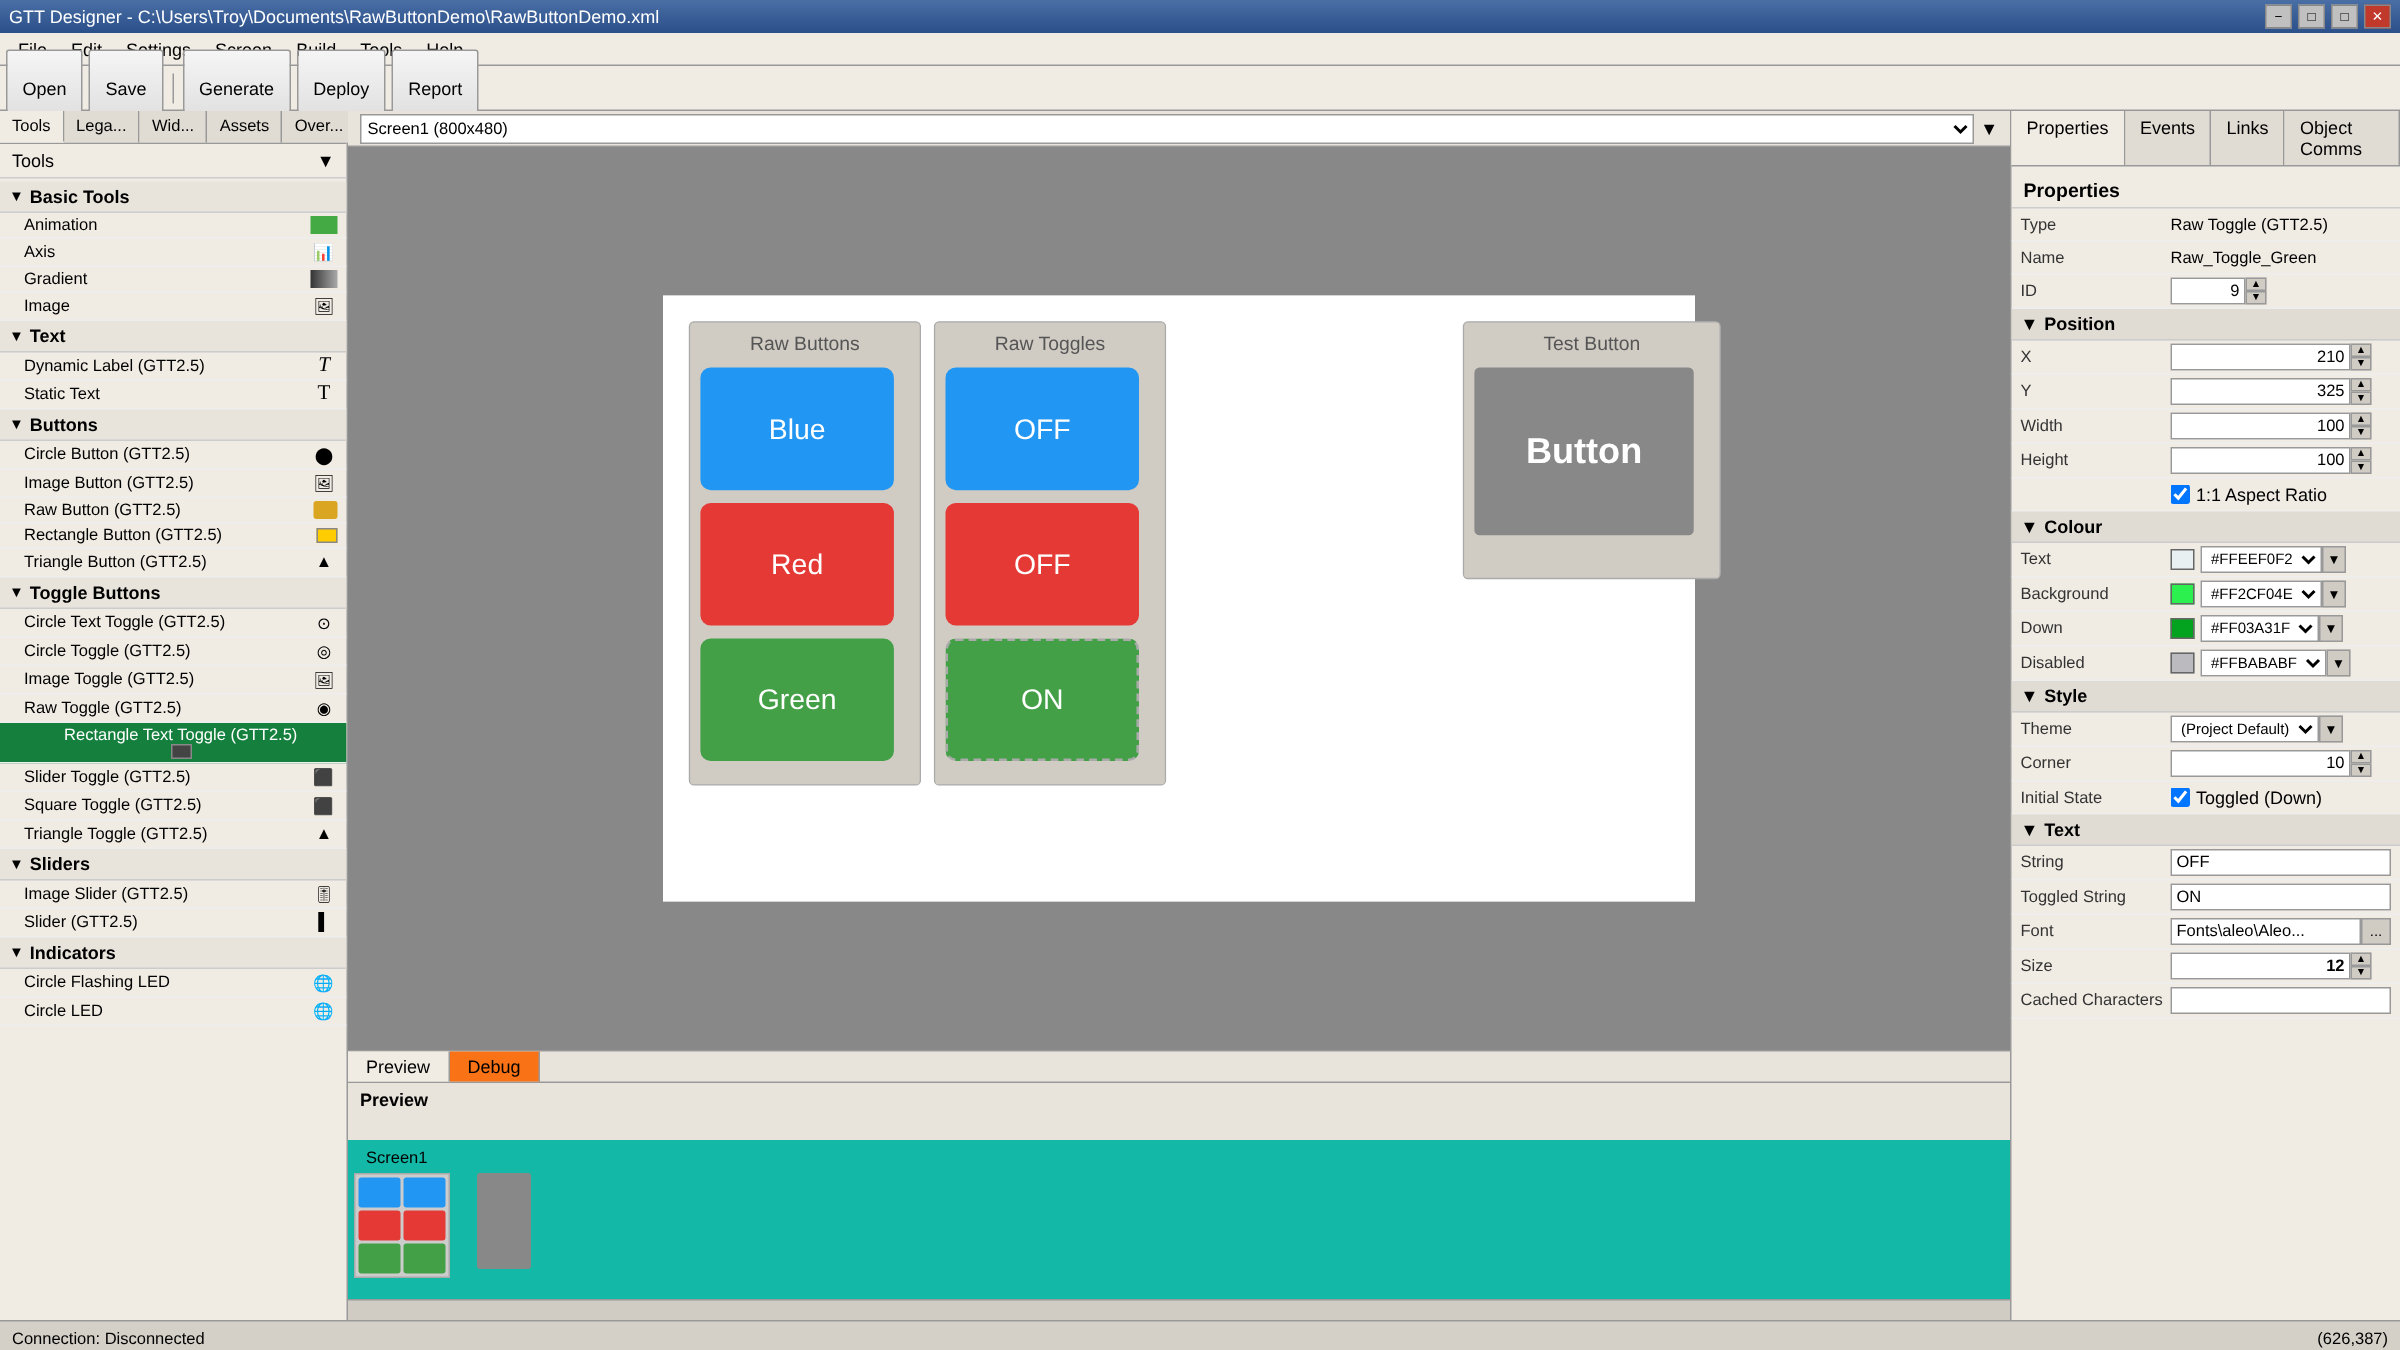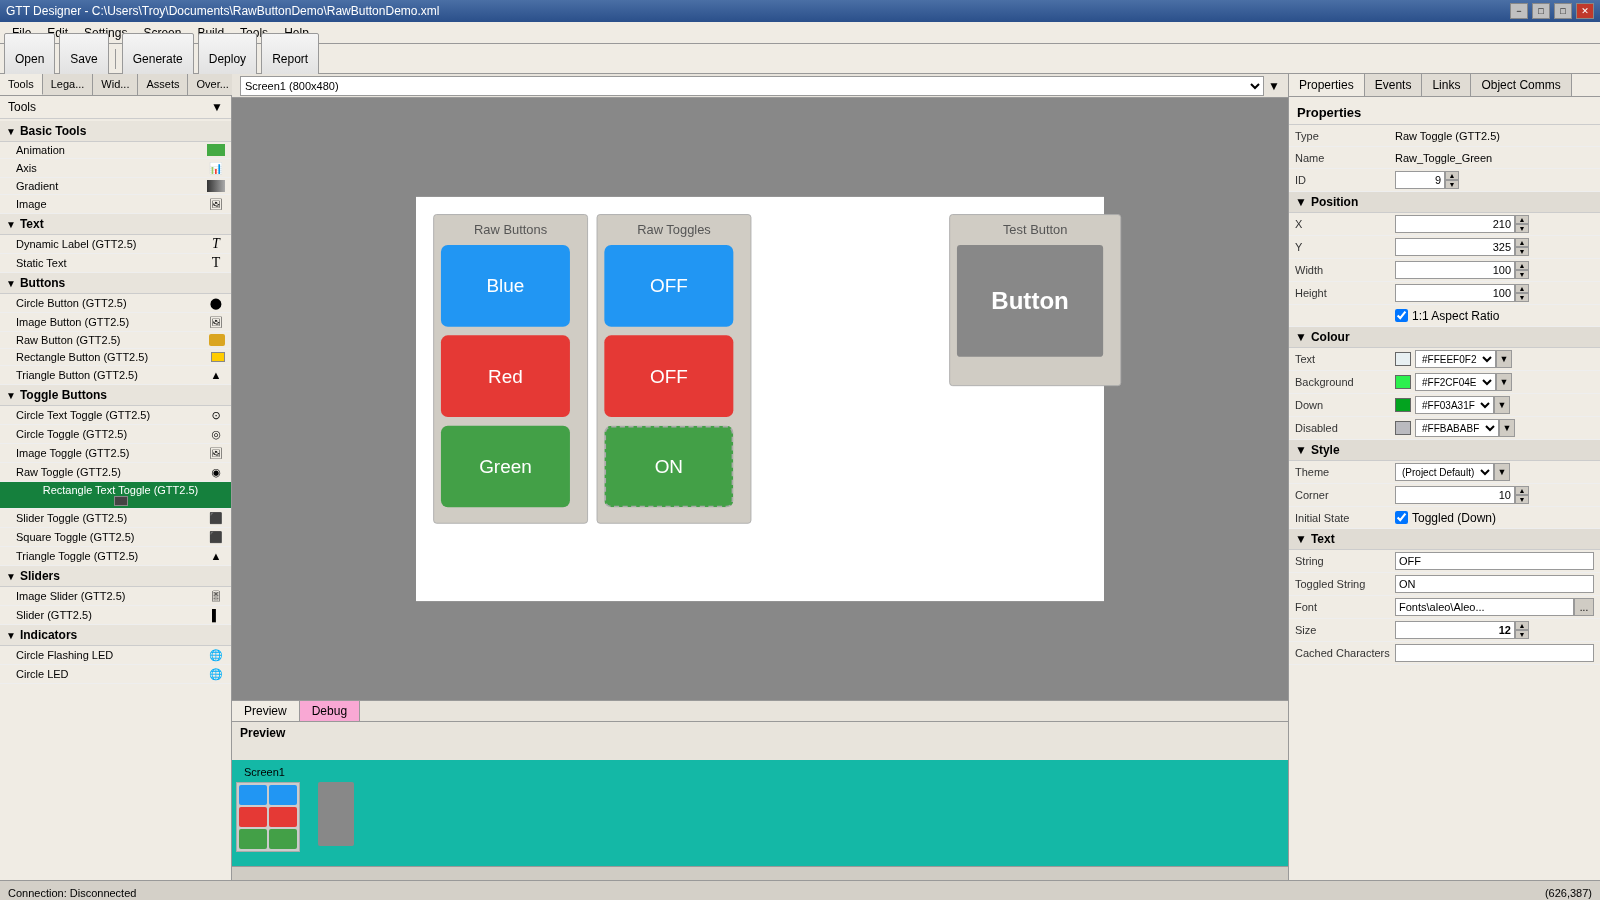--- a/index.html
+++ b/index.html
@@ -38,30 +38,30 @@
     .tool-icon { width: 18px; height: 14px; display: flex; align-items: center; justify-content: center; }
 
     
     #center-panel { flex: 1; background: #c8c4bc; display: flex; flex-direction: column; }
     #screen-bar { display: flex; align-items: center; background: #e8e4dc; border-bottom: 1px solid #999; height: 24px; padding: 0 8px; }
     #screen-select { flex: 1; height: 20px; border: 1px solid #999; background: white; font-size: 11px; }
     #canvas-area { flex: 1; background: #888; display: flex; align-items: center; justify-content: center; position: relative; overflow: hidden; }
     #canvas { background: white; width: 800px; height: 470px; position: relative; transform: scale(0.86); transform-origin: center center; }
     #preview-panel { height: 180px; background: #e8e4dc; border-top: 1px solid #999; display: flex; flex-direction: column; }
     #preview-tabs { display: flex; border-bottom: 1px solid #999; }
-    .preview-tab { padding: 3px 12px; cursor: pointer; background: #f9a8d4; border-right: 1px solid #999; font-size: 12px; }
+    .preview-tab { padding: 3px 12px; cursor: pointer; background: #f97316; border-right: 1px solid #999; font-size: 12px; }
     .preview-tab.active { background: #f0ece4; }
     #preview-content { flex: 1; display: flex; flex-direction: column; }
     #preview-header { padding: 4px 8px; font-size: 12px; font-weight: bold; }
     #preview-screen-label { padding: 2px 8px; font-size: 11px; }
     #preview-canvas-area { flex: 1; background: #14b8a6; display: flex; align-items: flex-start; padding: 4px; position: relative; overflow: hidden; margin-top: 16px; }
     #preview-scrollbar-h { height: 14px; background: #d0ccc4; border-top: 1px solid #999; position: relative; }
 
     
-    #right-panel { width: 312px; background: #f0ece4; border-left: 1px solid #999; display: flex; flex-direction: column; }
+    #right-panel { width: 260px; background: #f0ece4; border-left: 1px solid #999; display: flex; flex-direction: column; }
     #right-tabs { display: flex; border-bottom: 1px solid #999; }
     .right-tab { padding: 4px 10px; font-size: 12px; cursor: pointer; background: #e0dcd4; border-right: 1px solid #999; }
     .right-tab.active { background: #f0ece4; }
     #properties-content { flex: 1; overflow-y: auto; padding: 4px 0; }
     .prop-section-header { display: flex; align-items: center; padding: 3px 6px; background: #e0dcd4; cursor: pointer; font-size: 12px; font-weight: bold; border-bottom: 1px solid #ccc; }
     .prop-row { display: flex; align-items: center; padding: 2px 6px; border-bottom: 1px solid #eee; min-height: 22px; }
     .prop-label { width: 100px; font-size: 11px; color: #333; flex-shrink: 0; }
     .prop-value { flex: 1; font-size: 11px; }
     .prop-input { width: 100%; height: 18px; border: 1px solid #999; font-size: 11px; padding: 1px 3px; background: white; }
     .prop-input-num { width: 60px; height: 18px; border: 1px solid #999; font-size: 11px; padding: 1px 3px; background: white; text-align: right; }

